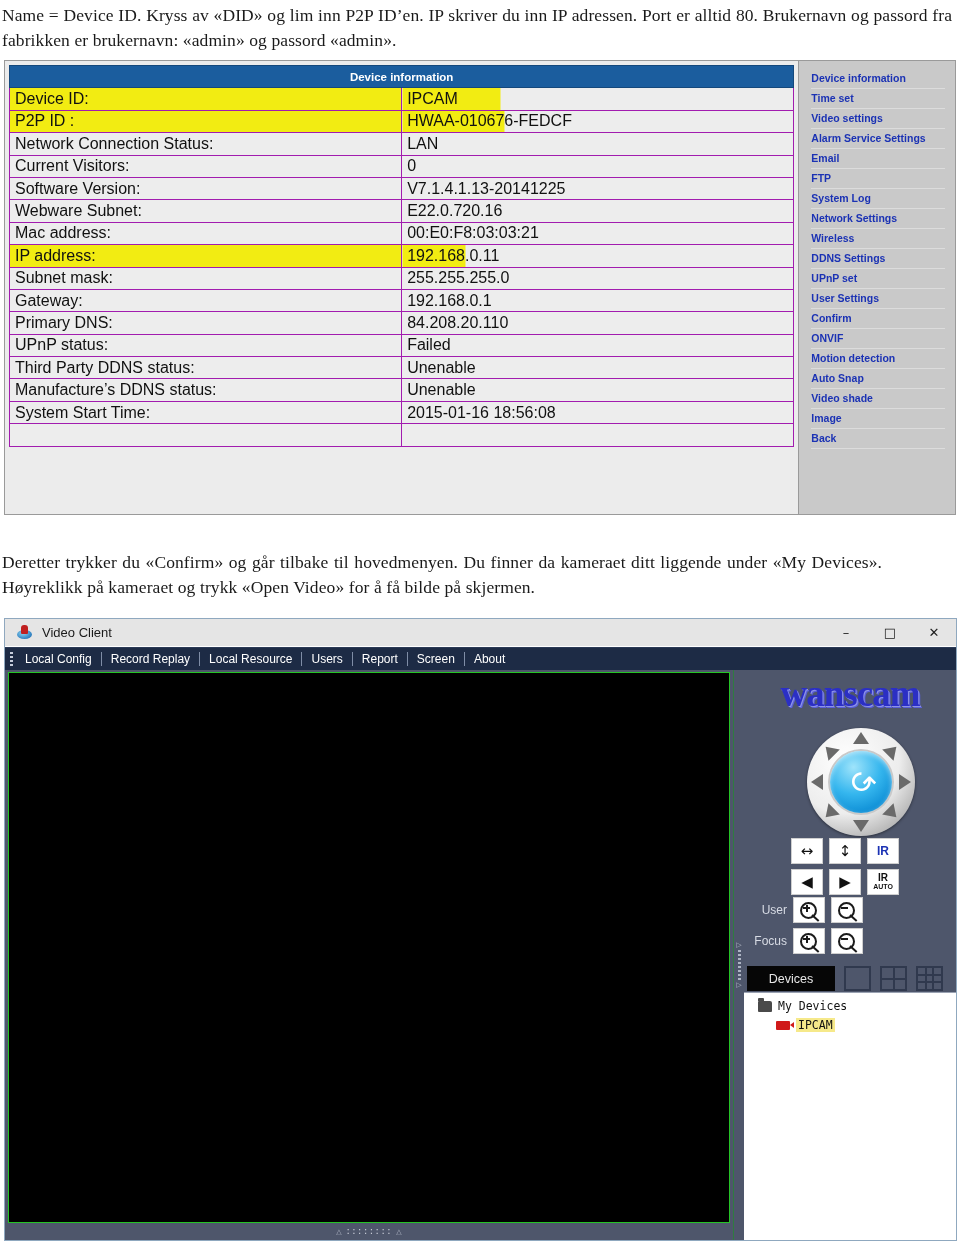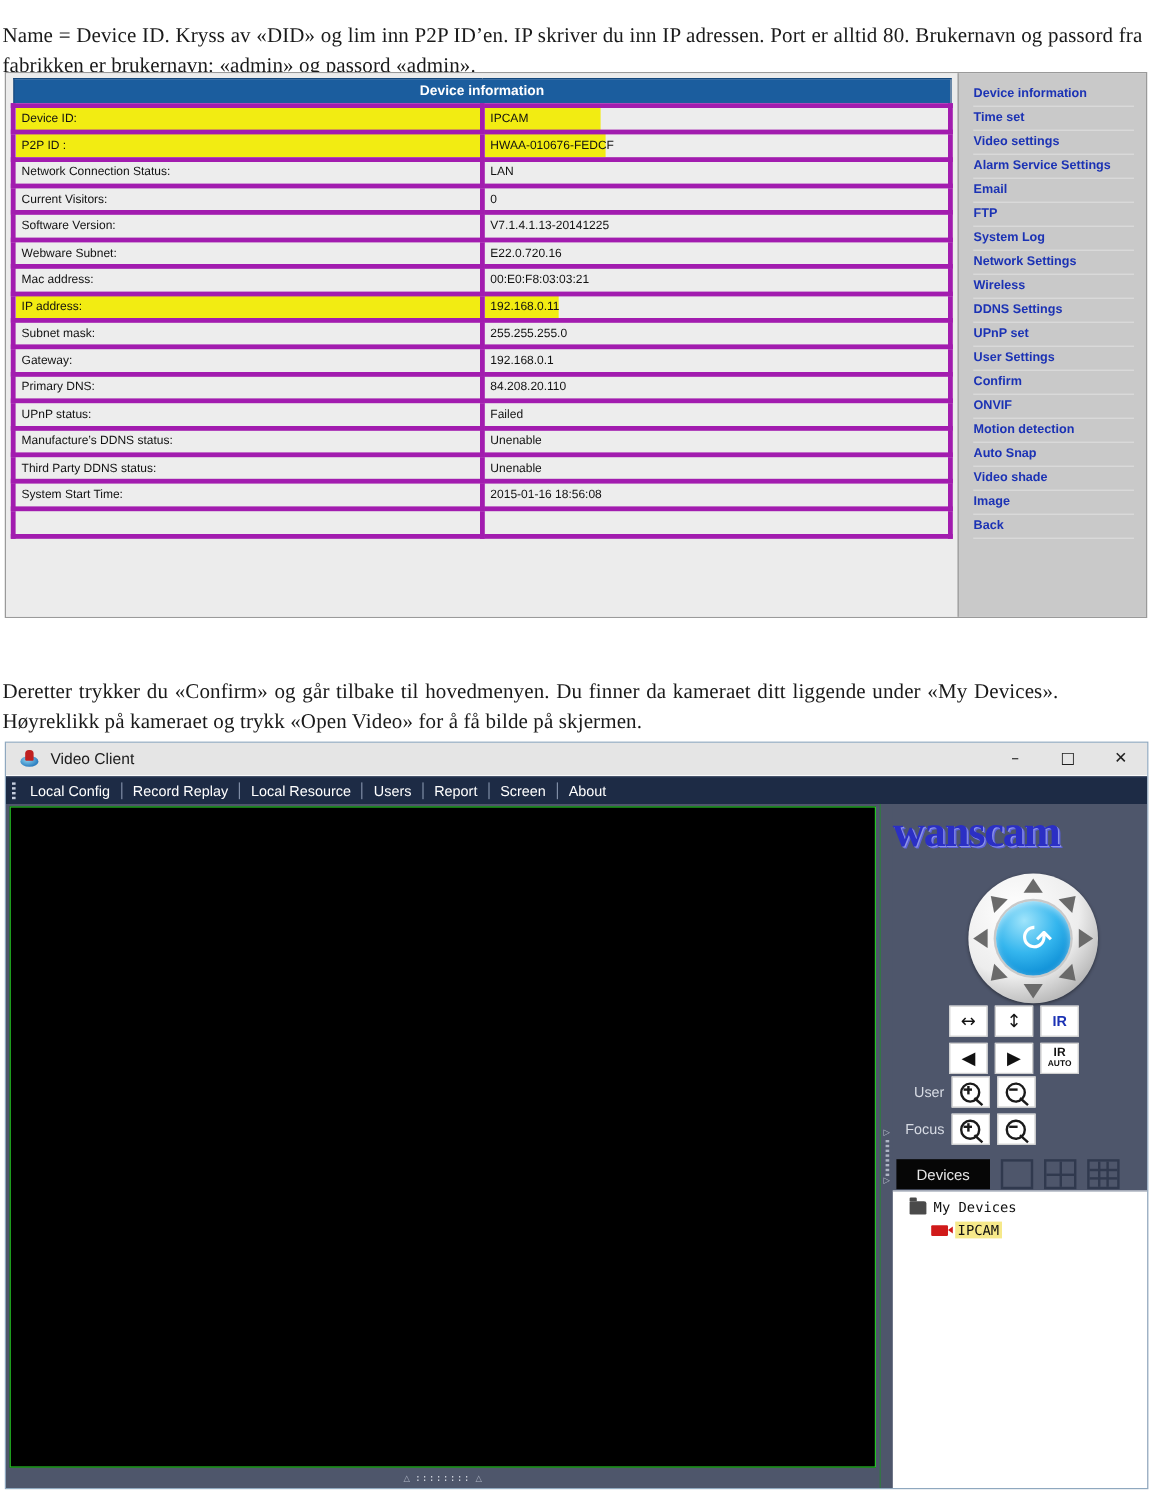--- a/index.html
+++ b/index.html
@@ -12,40 +12,39 @@
   .page { position: relative; width: 960px; height: 1243px; }
 
   
   .prose {
     font-family: "Liberation Serif", serif;
     font-size: 17.5px;
     line-height: 25px;
     color: #1a1a1a;
     text-align: justify;
     letter-spacing: 0.1px;
-    margin-top: 14px;
   }
   .prose-top { position: absolute; left: 2px; top: 3px; width: 950px; }
   .prose-mid { position: absolute; left: 2px; top: 550px; width: 880px; }
 
   
   .camui {
     position: absolute; left: 4px; top: 60px;
     width: 952px; height: 455px;
     background: #e9e9e9;
     border: 1px solid #9a9a9a;
     display: flex;
     font-family: "Liberation Sans", sans-serif;
   }
   .camui-main { width: 795px; padding: 4px 4px 0 4px; background: #ececec; }
   .dev-table { width: 100%; border-collapse: collapse; table-layout: fixed; }
   .dev-table tr { height: 22.4px; }
   .dev-table td {
-    border: 4px solid #a21caf;
-    font-size: 10px;
+    border: 1px solid #a21caf;
+    font-size: 16px;
     color: #111;
     padding: 0 5px;
     background: #ededed;
     white-space: nowrap;
     overflow: hidden;
   }
   .dev-table td.lbl { width: 295px; }
   .hdr-row td {
     background: #1b5d9e;
     color: #fff;
@@ -162,20 +161,21 @@
     padding-top: 272px;
   }
   .vc-splitter .tri-s {
     color: #b9bfcc; font-size: 7px; line-height: 6px;
   }
   .vc-splitter .bars { display: flex; flex-direction: column; gap: 2px; margin: 2px 0; }
   .vc-splitter .bars i { width: 3px; height: 2px; background: #aeb5c4; display: block; }
 
   .vc-logo {
     position: absolute; left: 11px; top: 2px; width: 212px;
+    text-align: center;
     font-family: "Liberation Serif", serif;
     font-weight: bold;
     font-size: 37px;
     letter-spacing: -1px;
     color: #2b2fc4;
     text-shadow: 1px 1px 0 #8d93e8, 2px 2px 0 #5b60d8;
   }
 
   
   .ptz {
@@ -252,21 +252,21 @@
     position: absolute; left: 9px; top: 9px; width: 7px; height: 2px;
     background: #1a1a1a;
   }
   .mag i.v { left: 11.5px; top: 6.5px; width: 2px; height: 7px; }
 
   .dev-row {
     position: absolute; left: 14px; top: 296px;
     display: flex; align-items: center; gap: 9px;
   }
   .dev-tab {
-    width: 78px; height: 25px; background: #060606;
+    width: 88px; height: 25px; background: #060606;
     color: #e7e7e7; font-size: 12.5px;
     display: flex; align-items: center; justify-content: center;
     font-family: "Liberation Sans", sans-serif;
   }
   .lay-btn { width: 27px; height: 25px; border: 2px solid #30394e; position: relative; }
   .lay-btn i { position: absolute; background: #30394e; }
   .lay4 i.h { left: 0; right: 0; top: 10px; height: 2px; }
   .lay4 i.v { top: 0; bottom: 0; left: 10.5px; width: 2px; }
   .lay9 i.h1 { left: 0; right: 0; top: 6px; height: 2px; }
   .lay9 i.h2 { left: 0; right: 0; top: 13px; height: 2px; }
@@ -361,25 +361,25 @@
             </tr>
             <tr>
               <td class="lbl">Primary DNS:</td>
               <td class="val">84.208.20.110</td>
             </tr>
             <tr>
               <td class="lbl">UPnP status:</td>
               <td class="val">Failed</td>
             </tr>
             <tr>
+              <td class="lbl">Third Party DDNS status:</td>
+              <td class="val">Unenable</td>
+            </tr>
+            <tr>
               <td class="lbl">Manufacture’s DDNS status:</td>
-              <td class="val">Unenable</td>
-            </tr>
-            <tr>
-              <td class="lbl">Third Party DDNS status:</td>
               <td class="val">Unenable</td>
             </tr>
             <tr>
               <td class="lbl">System Start Time:</td>
               <td class="val">2015-01-16 18:56:08</td>
             </tr>
             <tr class=" empty-row">
               <td class="lbl"></td>
               <td class="val"></td>
             </tr>

